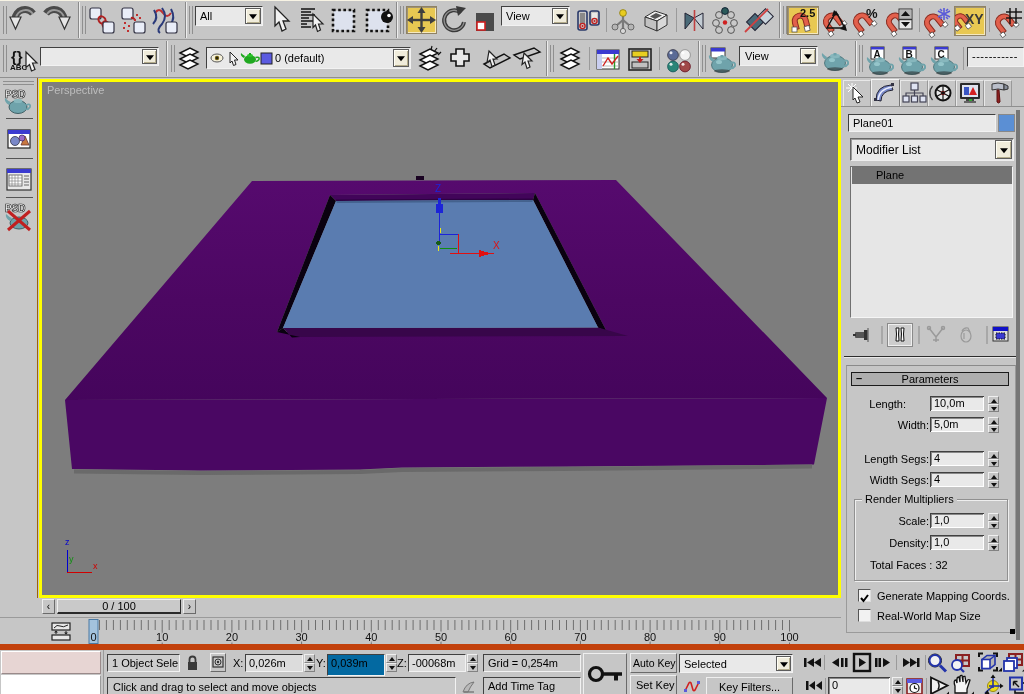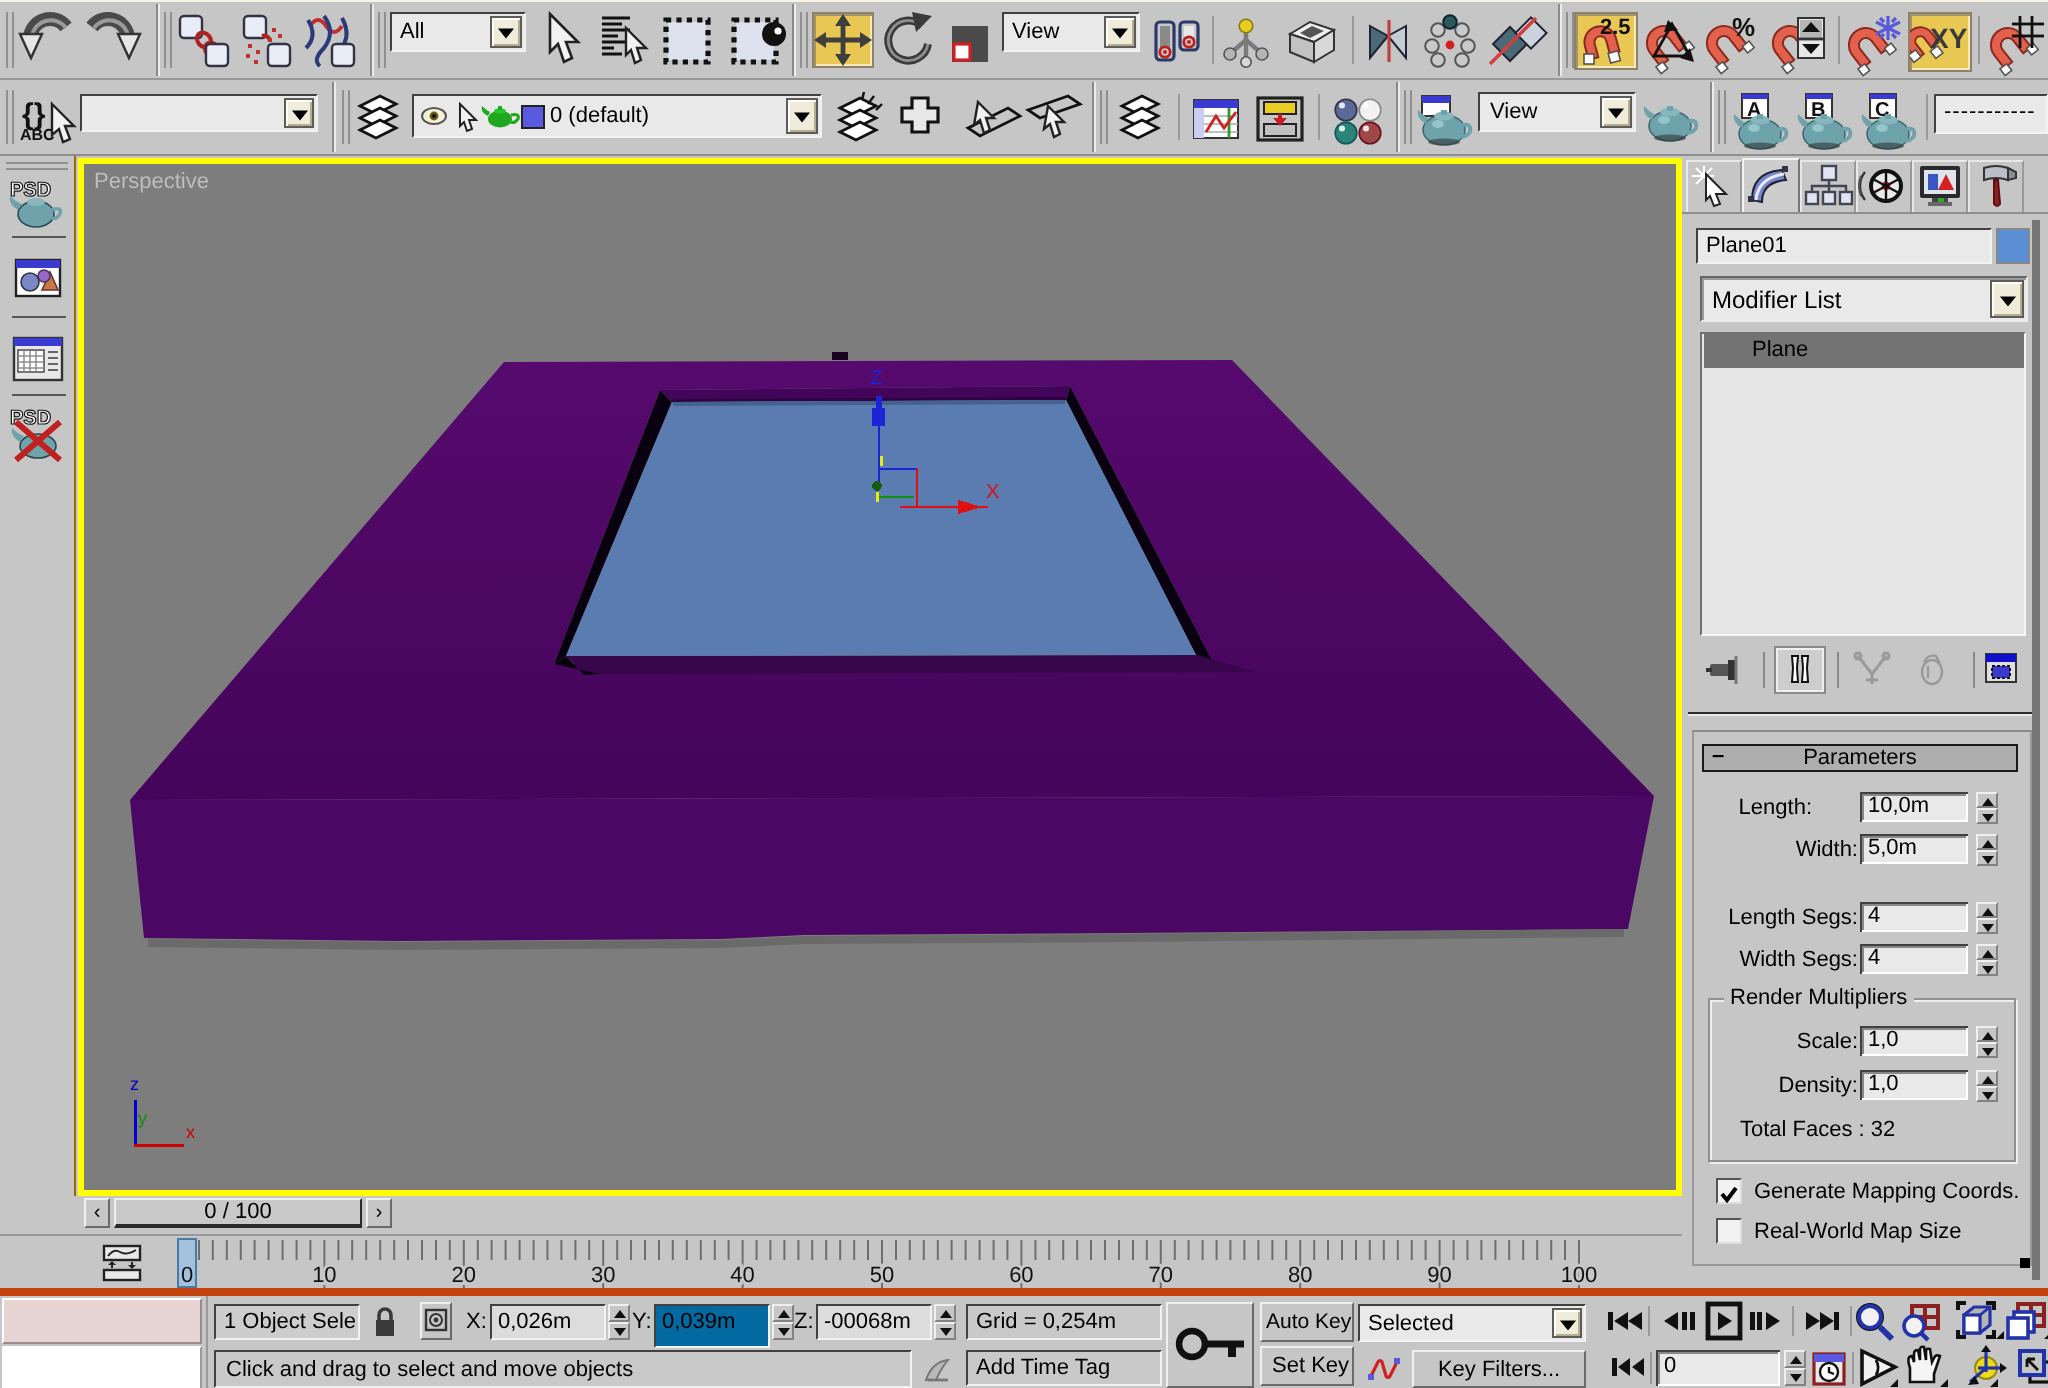--- a/index.html
+++ b/index.html
@@ -842,21 +842,21 @@
       <text x="580.4" y="23" font-size="11" fill="#111" text-anchor="middle" font-family="Liberation Sans" style="paint-order:stroke;stroke:#c6c6c6;stroke-width:3">70</text>
       <text x="650.1" y="23" font-size="11" fill="#111" text-anchor="middle" font-family="Liberation Sans" style="paint-order:stroke;stroke:#c6c6c6;stroke-width:3">80</text>
       <text x="719.8" y="23" font-size="11" fill="#111" text-anchor="middle" font-family="Liberation Sans" style="paint-order:stroke;stroke:#c6c6c6;stroke-width:3">90</text>
       <text x="789.5" y="23" font-size="11" fill="#111" text-anchor="middle" font-family="Liberation Sans" style="paint-order:stroke;stroke:#c6c6c6;stroke-width:3">100</text>
 
     <rect x="89" y="1.5" width="9" height="24" fill="#a3c2dd" stroke="#4a7aa5" stroke-width="1"></rect>
     <text x="93.5" y="23" font-size="11" fill="#111" text-anchor="middle" font-family="Liberation Sans">0</text>
   </svg>
 </div>
 
-<div id="statusbar" class="abs" style="left:0;top:644px;width:1024px;height:50px;background:#c6c6c6;border-top:4px solid #c2410c;">
+<div id="statusbar" class="abs" style="left:0;top:644px;width:1024px;height:50px;background:#c6c6c6;border-top:6px solid #c2410c;">
 
   <div class="abs" style="left:1px;top:1px;width:100px;height:23px;background:#e7d5d3;border:1px solid #9a8a8a;border-top-color:#fff;border-left-color:#fff;"></div>
   <div class="abs" style="left:1px;top:25px;width:100px;height:23px;background:#ffffff;border:1px solid #9a9a9a;border-top-color:#fff;border-left-color:#fff;"></div>
   <div class="abs" style="left:103px;top:0;width:1px;height:50px;background:#9a9a9a;"></div>
 
   <div class="abs sunk" style="left:107px;top:4px;width:73px;height:18px;background:#cdcdcd;">
       <span class="txt" style="position:absolute;left:4px;top:2px;">1 Object Sele</span>
     </div>
   <svg class="abs" style="left:186px;top:5px;" width="13" height="16" viewBox="0 0 13 16">
     <rect x="2" y="7" width="9" height="8" fill="#3a3a3a"></rect>

